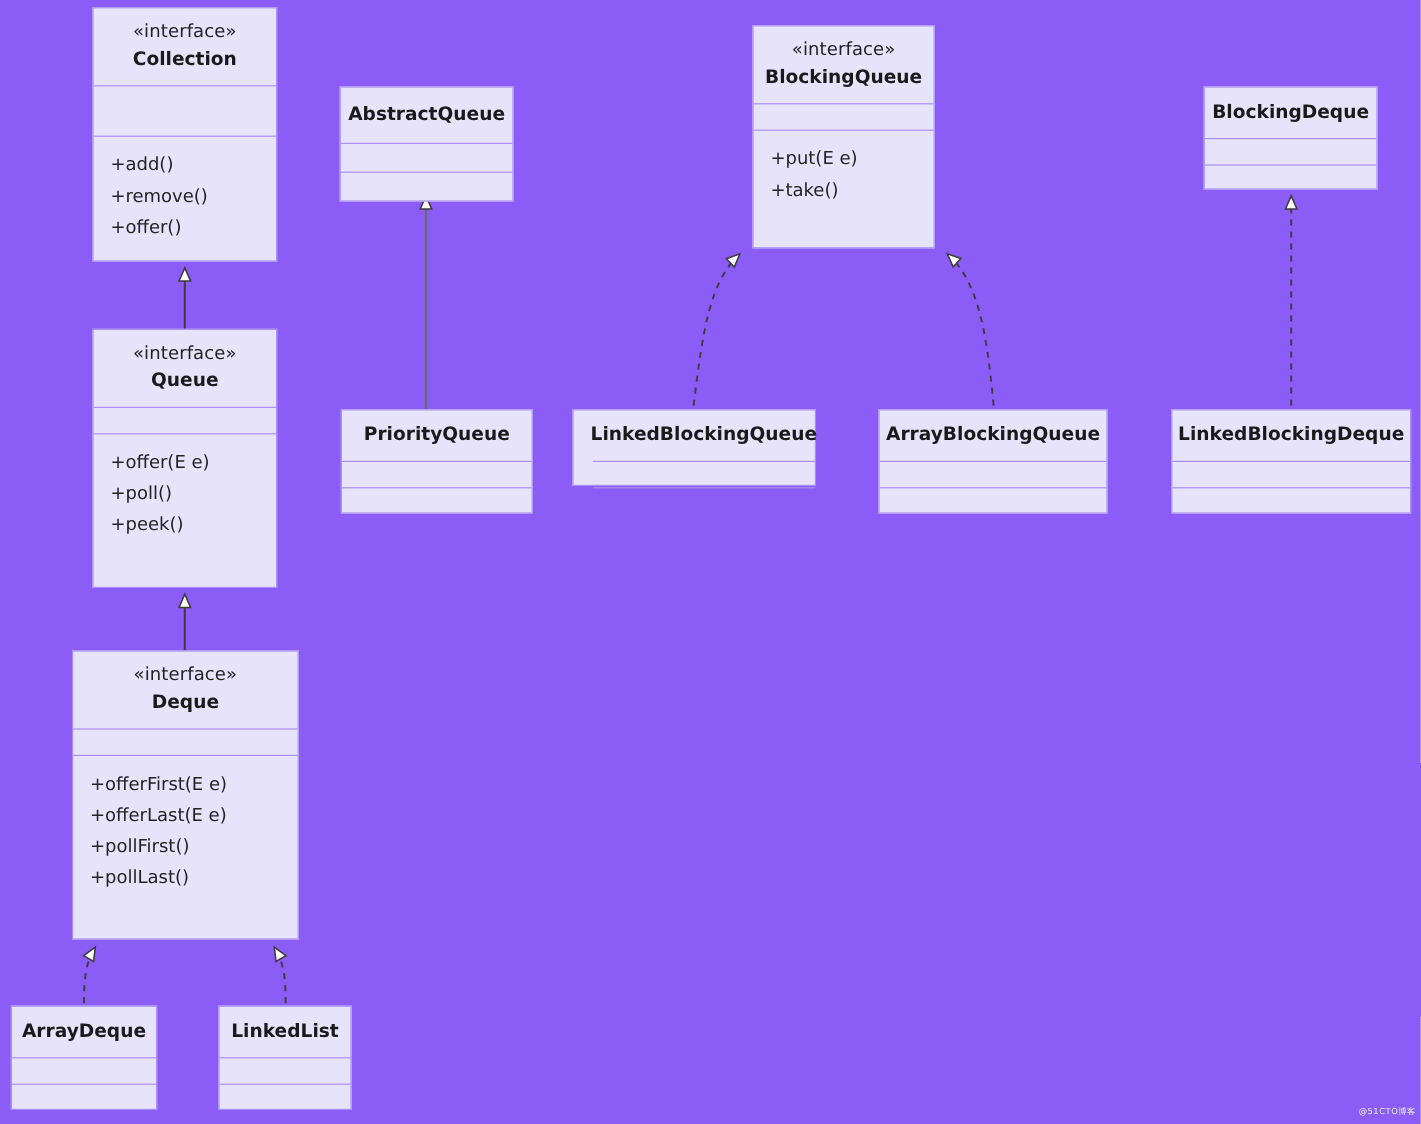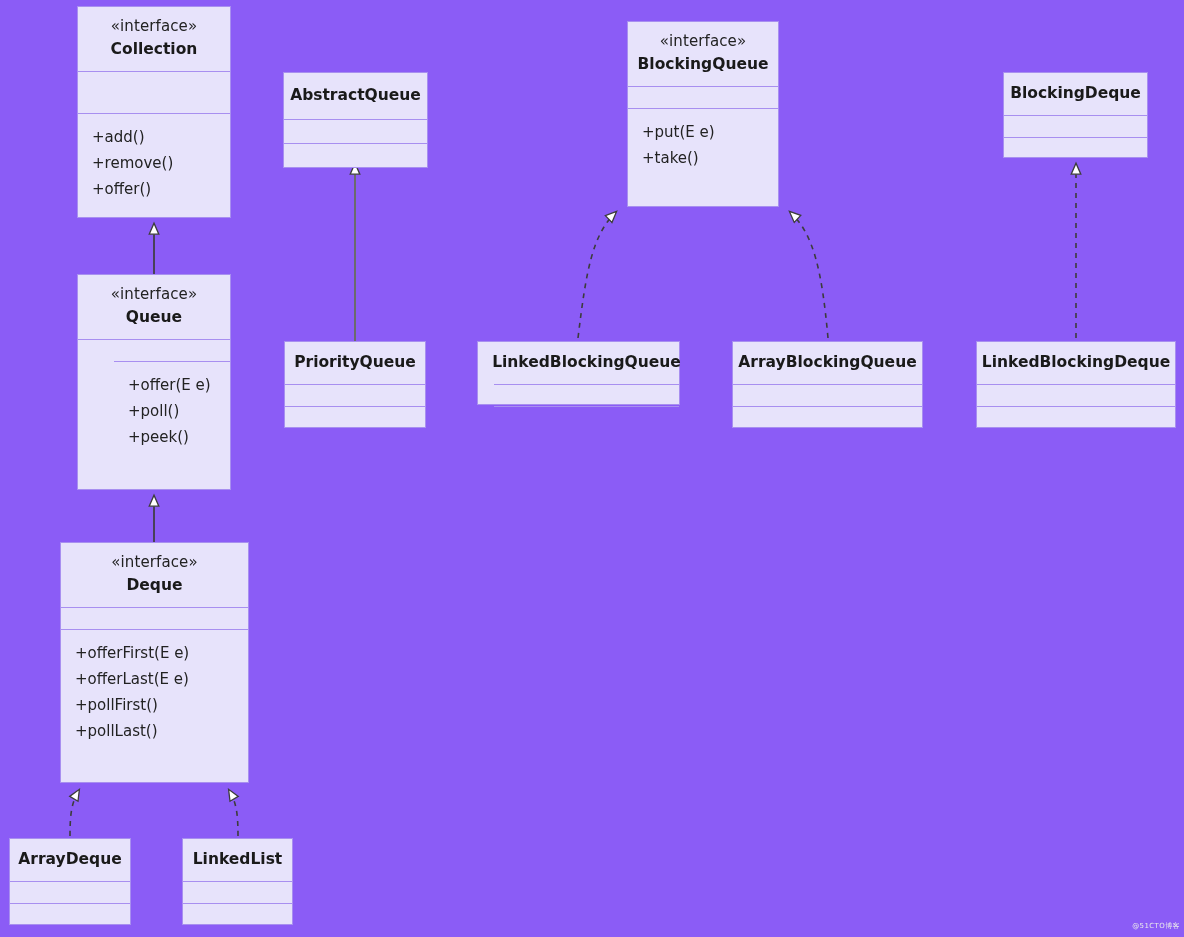--- a/index.html
+++ b/index.html
@@ -145,21 +145,21 @@
       <div class="op">+offer()</div>
     </div>
   </div>
 
   <div class="uml-class" style="left:77px; top:274px; width:154px; height:216px;">
     <div class="compartment c-head">
       <span class="stereotype">«interface»</span>
       <span class="class-name">Queue</span>
     </div>
     <div class="compartment c-attrs"></div>
-    <div class="compartment c-ops" style="flex:1;margin-left:36px;">
+    <div class="compartment c-ops" style="flex:1;">
       <div class="op">+offer(E e)</div>
       <div class="op">+poll()</div>
       <div class="op">+peek()</div>
     </div>
   </div>
 
   <div class="uml-class" style="left:60px; top:542px; width:189px; height:241px;">
     <div class="compartment c-head">
       <span class="stereotype">«interface»</span>
       <span class="class-name">Deque</span>
@@ -174,21 +174,21 @@
   </div>
 
   <div class="uml-class" style="left:283px; top:72px; width:145px; height:96px;">
     <div class="compartment c-head" style="height:46px;">
       <span class="class-name">AbstractQueue</span>
     </div>
     <div class="compartment c-empty" style="flex:1;"></div>
     <div class="compartment c-empty" style="flex:1;"></div>
   </div>
 
-  <div class="uml-class" style="left:284px; top:341px; width:142px; height:87px;">
+  <div class="uml-class" style="left:284px; top:341px; width:160px; height:87px;">
     <div class="compartment c-head" style="height:47px;">
       <span class="class-name">PriorityQueue</span>
     </div>
     <div class="compartment c-empty" style="flex:1;"></div>
     <div class="compartment c-empty" style="flex:1;"></div>
   </div>
 
   <div class="uml-class" style="left:627px; top:21px; width:152px; height:186px;">
     <div class="compartment c-head">
       <span class="stereotype">«interface»</span>

